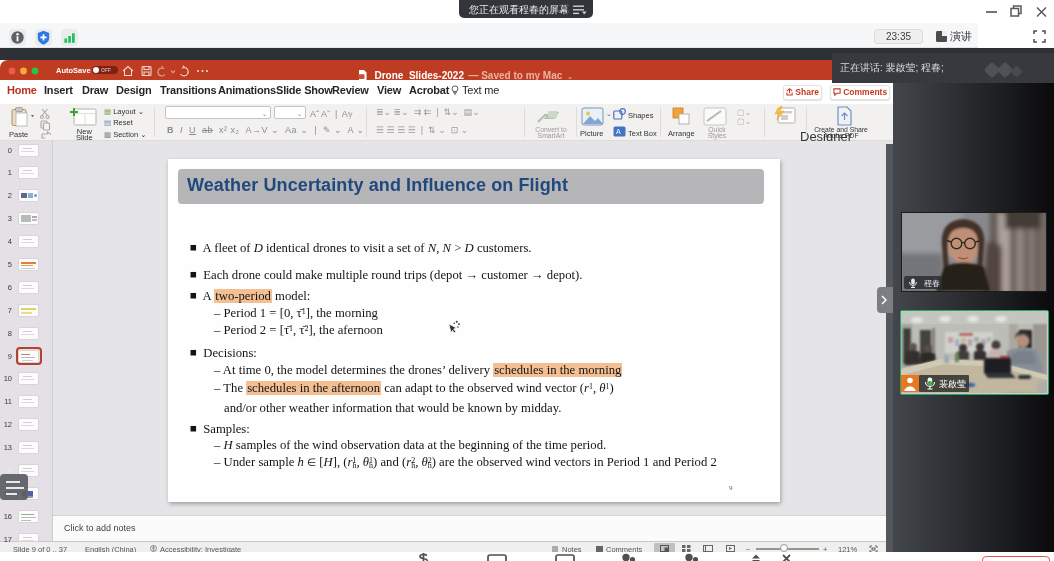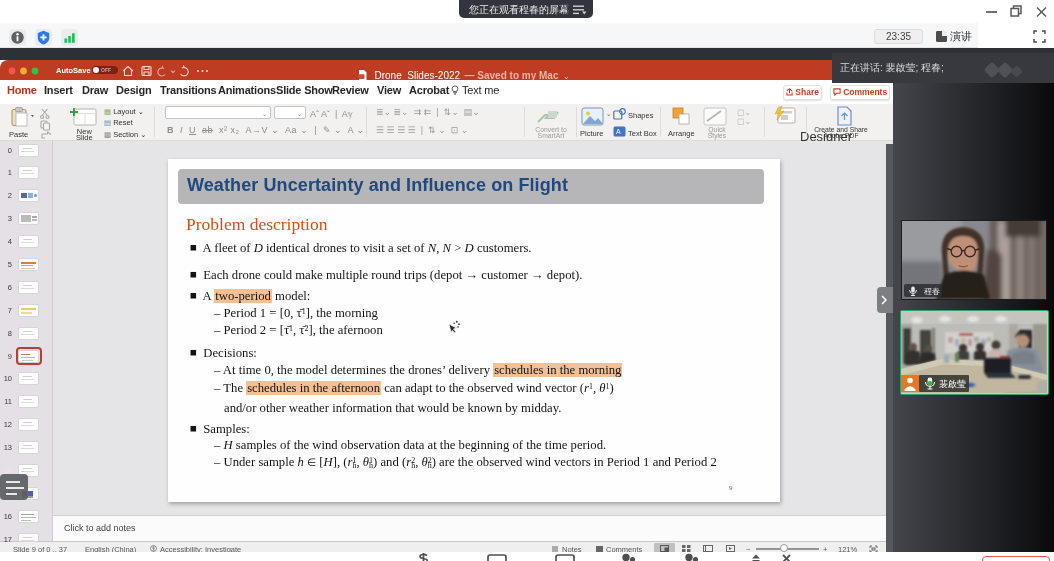--- a/index.html
+++ b/index.html
@@ -119,21 +119,21 @@
           <circle cx="76" cy="6" r="1.1"></circle>
           <circle cx="80.5" cy="6" r="1.1"></circle>
           <circle cx="85" cy="6" r="1.1"></circle>
         </g>
   </svg>
   <div style="position:absolute;left:358px;top:5px;width:300px;height:12px;white-space:nowrap">
     <svg width="9" height="11" viewBox="0 0 9 11" style="vertical-align:-2px">
           <path d="M1 0 H6 L8.5 2.5 V11 H1 Z" fill="#fff"></path>
           <rect x="0" y="4.2" width="6.5" height="4.8" rx="1" fill="#c94f38"></rect>
         </svg>
-    <span style="font-size:10px;color:#fff;font-weight:400;margin-left:3px">Drone_Slides-2022</span>
+    <span style="font-size:10px;color:#fff;font-weight:700;margin-left:3px">Drone_Slides-2022</span>
     <span style="font-size:10px;color:#eab2a4;font-weight:700"> — Saved to my Mac</span>
     <span style="font-size:8px;color:#eab2a4"> ⌄</span>
   </div>
 </div>
 
 <div id="ppt-tabs">
   <span class="tab" style="left:7px;color:#b3341f;border-bottom:2.5px solid #b3341f">Home</span>
   <span class="tab" style="left:44px">Insert</span>
   <span class="tab" style="left:82px">Draw</span>
   <span class="tab" style="left:116px">Design</span>
@@ -251,21 +251,20 @@
   <div style="position:absolute;left:806px;top:3px;width:1px;height:30px;background:#dedcda"></div>
 </line></path></div>
 
 <div id="ppt-body"></div>
 <div id="thumbs"></div>
 <div id="thumbrows"></div>
 <div id="slide">
   <div id="slidetitle">
         <span>Weather Uncertainty and Influence on Flight</span>
       </div>
-  <div id="probdesc">Problem description</div>
   <div class="sl" style="left:22px;top:81px"><span style="font-size:11.5px;vertical-align:0.5px">■</span>&nbsp; A fleet of <i>D</i> identical drones to visit a set of <i>N</i>, <i>N</i> &gt; <i>D</i> customers.</div>
   <div class="sl" style="left:22px;top:108px"><span style="font-size:11.5px;vertical-align:0.5px">■</span>&nbsp; Each drone could make multiple round trips (depot → customer → depot).</div>
   <div class="sl" style="left:22px;top:129px"><span style="font-size:11.5px;vertical-align:0.5px">■</span>&nbsp; A <span class="hl">two-period</span> model:</div>
   <div class="sl" style="left:46px;top:146px">– Period 1 = [0, τ̄<sup>1</sup>], the morning</div>
   <div class="sl" style="left:46px;top:163px">– Period 2 = [τ̄<sup>1</sup>, τ̄<sup>2</sup>], the afernoon</div>
   <div class="sl" style="left:22px;top:186px"><span style="font-size:11.5px;vertical-align:0.5px">■</span>&nbsp; Decisions:</div>
   <div class="sl" style="left:46px;top:204px">– At time 0, the model determines the drones’ delivery <span class="hl">schedules in the morning</span></div>
   <div class="sl" style="left:46px;top:221px">– The <span class="hl">schedules in the afternoon</span> can adapt to the observed wind vector (<i>r</i><sup>1</sup>, <i>θ</i><sup>1</sup>)</div>
   <div class="sl" style="left:56px;top:242px">and/or other weather information that would be known by midday.</div>
   <div class="sl" style="left:22px;top:262px"><span style="font-size:11.5px;vertical-align:0.5px">■</span>&nbsp; Samples:</div>
@@ -455,21 +454,21 @@
       </svg>
 </div>
 
 <div style="position:absolute;left:885.5px;top:144px;width:7.5px;height:409px;background:#54575b"></div>
 <div style="position:absolute;left:877px;top:287px;width:16px;height:26px;background:#7b7e82;border-radius:4px 0 0 4px">
   <svg style="position:absolute;left:4px;top:8px" width="6" height="10" viewBox="0 0 6 10">
         <path d="M1 1 L5 5 L1 9" stroke="#fff" stroke-width="1.5" fill="none"></path>
       </svg>
 </div>
 
-<div class="tile" style="left:901px;top:220px;width:146px;height:80px;border:1px solid #1c1c1e;background:#888">
+<div class="tile" style="left:901px;top:212px;width:146px;height:80px;border:1px solid #1c1c1e;background:#888">
 <svg width="144" height="78" viewBox="0 0 144 78">
   <defs>
     <filter id="b1" x="-30%" y="-30%" width="160%" height="160%">
             <feGaussianBlur stdDeviation="2.6"></feGaussianBlur>
           </filter>
     <filter id="b2" x="-30%" y="-30%" width="160%" height="160%">
             <feGaussianBlur stdDeviation="1"></feGaussianBlur>
           </filter>
   </defs>
   <rect width="144" height="78" fill="#97989c"></rect>

